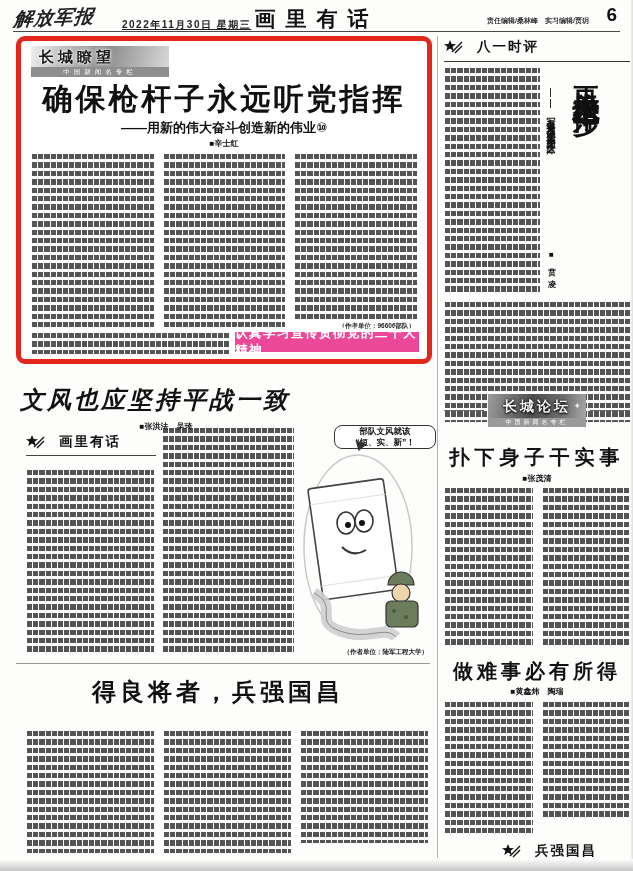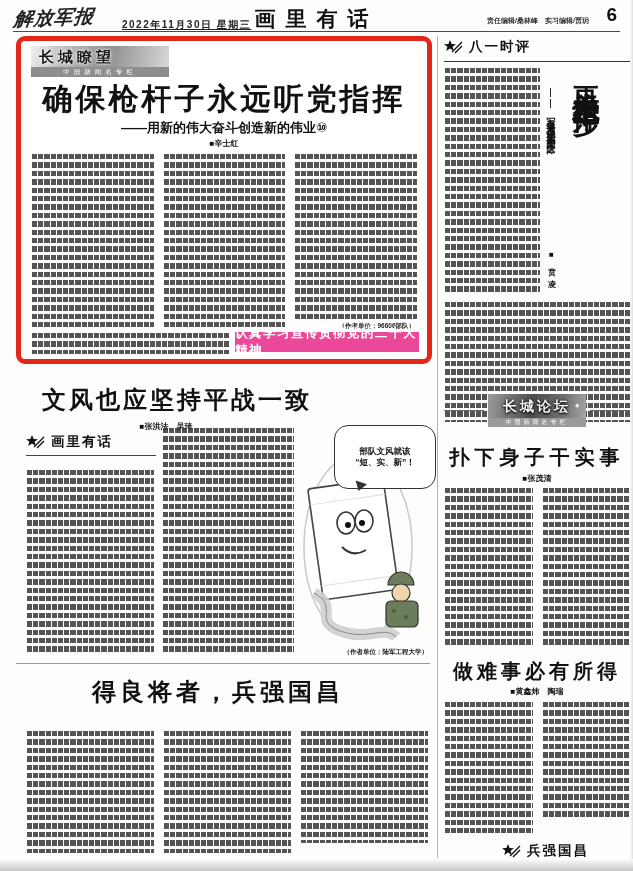--- a/index.html
+++ b/index.html
@@ -35,21 +35,21 @@
   .feat-sub{position:absolute;left:0;right:0;top:78px;text-align:center;font-size:13px;font-weight:bold;}
   .feat-by{position:absolute;left:0;right:0;top:97px;text-align:center;font-size:8px;font-weight:bold;}
   .feat-cols{position:absolute;left:10px;right:10px;top:113px;height:175px;display:flex;gap:9px;}
   .feat-cols .sim{flex:1;}
   .feat-attr{position:absolute;right:12px;top:281px;font-size:6.5px;font-weight:bold;color:#222;}
   .feat-bottom-sim{position:absolute;left:10px;top:292px;width:198px;height:21px;}
   .feat-banner{position:absolute;left:214px;right:8px;top:291px;height:20px;background:#ec4899;
         color:#fff;font-size:12.5px;font-weight:bold;letter-spacing:1.5px;display:flex;
         align-items:center;justify-content:center;}
   
-  .colhdr{display:flex;align-items:center;gap:6px;font-size:13.5px;font-weight:900;letter-spacing:2px;}
+  .colhdr{display:flex;align-items:center;gap:14px;font-size:13.5px;font-weight:900;letter-spacing:2px;}
   .star-ic{width:19px;height:14px;flex:0 0 auto;}
   
   .rightcol{position:absolute;left:444px;top:36px;width:186px;height:822px;}
   .vdiv{position:absolute;left:437px;top:36px;width:1px;height:822px;background:#b3b3b3;}
   .sp-hdr{position:absolute;left:0;top:2px;width:100%;border-bottom:1px solid #333;padding-bottom:5px;}
   .sp-block{position:absolute;left:0;top:28px;width:100%;height:232px;}
   .sp-sim{position:absolute;left:0;top:4px;width:96px;height:226px;}
   .sp-sub{position:absolute;left:100px;top:24px;height:148px;writing-mode:vertical-rl;
         font-size:9px;font-weight:bold;letter-spacing:2px;line-height:13px;}
   .sp-by{position:absolute;left:101px;top:186px;height:46px;writing-mode:vertical-rl;
@@ -72,31 +72,31 @@
   .lt-cols{position:absolute;left:0;top:452px;width:100%;height:160px;display:flex;gap:9px;}
   .lt-cols .sim{flex:1;}
   .ns-h1{position:absolute;left:0;top:622px;width:100%;text-align:center;font-size:20px;
         font-weight:900;letter-spacing:4px;font-family:Liberation Serif, serif;}
   .ns-by{position:absolute;left:0;top:650px;width:100%;text-align:center;font-size:8px;font-weight:bold;}
   .ns-cols{position:absolute;left:0;top:666px;width:100%;height:134px;display:flex;gap:9px;}
   .ns-cols .sim{flex:1;}
   .tx-hdr{position:absolute;left:58px;top:806px;}
   
   .mid{position:absolute;left:16px;top:370px;width:414px;height:290px;}
-  .wf-h1{position:absolute;left:4px;top:14px;width:292px;text-align:right;font-size:24px;
-        font-weight:900;letter-spacing:3px;}
+  .wf-h1{position:absolute;left:4px;top:14px;width:292px;text-align:left;font-size:24px;
+        font-weight:900;letter-spacing:3px;font-style:italic;}
   .wf-by{position:absolute;left:4px;top:51px;width:292px;text-align:center;font-size:8px;font-weight:bold;}
   .hl-hdr{position:absolute;left:10px;top:63px;width:130px;border-bottom:1px solid #444;padding-bottom:4px;}
   .wf-sim1{position:absolute;left:10px;top:100px;width:128px;height:182px;}
   .wf-sim2{position:absolute;left:146px;top:58px;width:132px;height:224px;}
   .wf-attr{position:absolute;right:2px;top:278px;font-size:6.5px;font-weight:bold;color:#222;}
   
   .cartoon{position:absolute;left:284px;top:55px;width:130px;height:220px;}
   .bubble{position:absolute;left:34px;top:0px;width:94px;background:#fff;border:1.5px solid #333;
-        border-radius:14px;padding:20px 3px;text-align:center;font-size:8.5px;font-weight:bold;line-height:11px;z-index:2;}
+        border-radius:8px;padding:0 3px;text-align:center;font-size:8.5px;font-weight:bold;line-height:11px;z-index:2;}
   .bubble:after{content:"";position:absolute;left:18px;bottom:-9px;width:0;height:0;
         border:6px solid transparent;border-top:9px solid #333;transform:rotate(18deg);}
   
   .hline-mid{position:absolute;left:16px;top:663px;width:414px;height:1px;background:#9a9a9a;}
   .bot{position:absolute;left:16px;top:668px;width:414px;height:190px;}
   .lj-h1{position:absolute;left:30px;top:8px;width:344px;text-align:center;font-size:24px;
         font-weight:900;letter-spacing:4px;}
   .lj-by{position:absolute;left:30px;top:45px;width:344px;text-align:center;font-size:8px;font-weight:bold;}
   .lj-cols{position:absolute;left:10px;right:2px;top:63px;height:122px;display:flex;gap:9px;}
   .lj-cols .sim{flex:1;}

